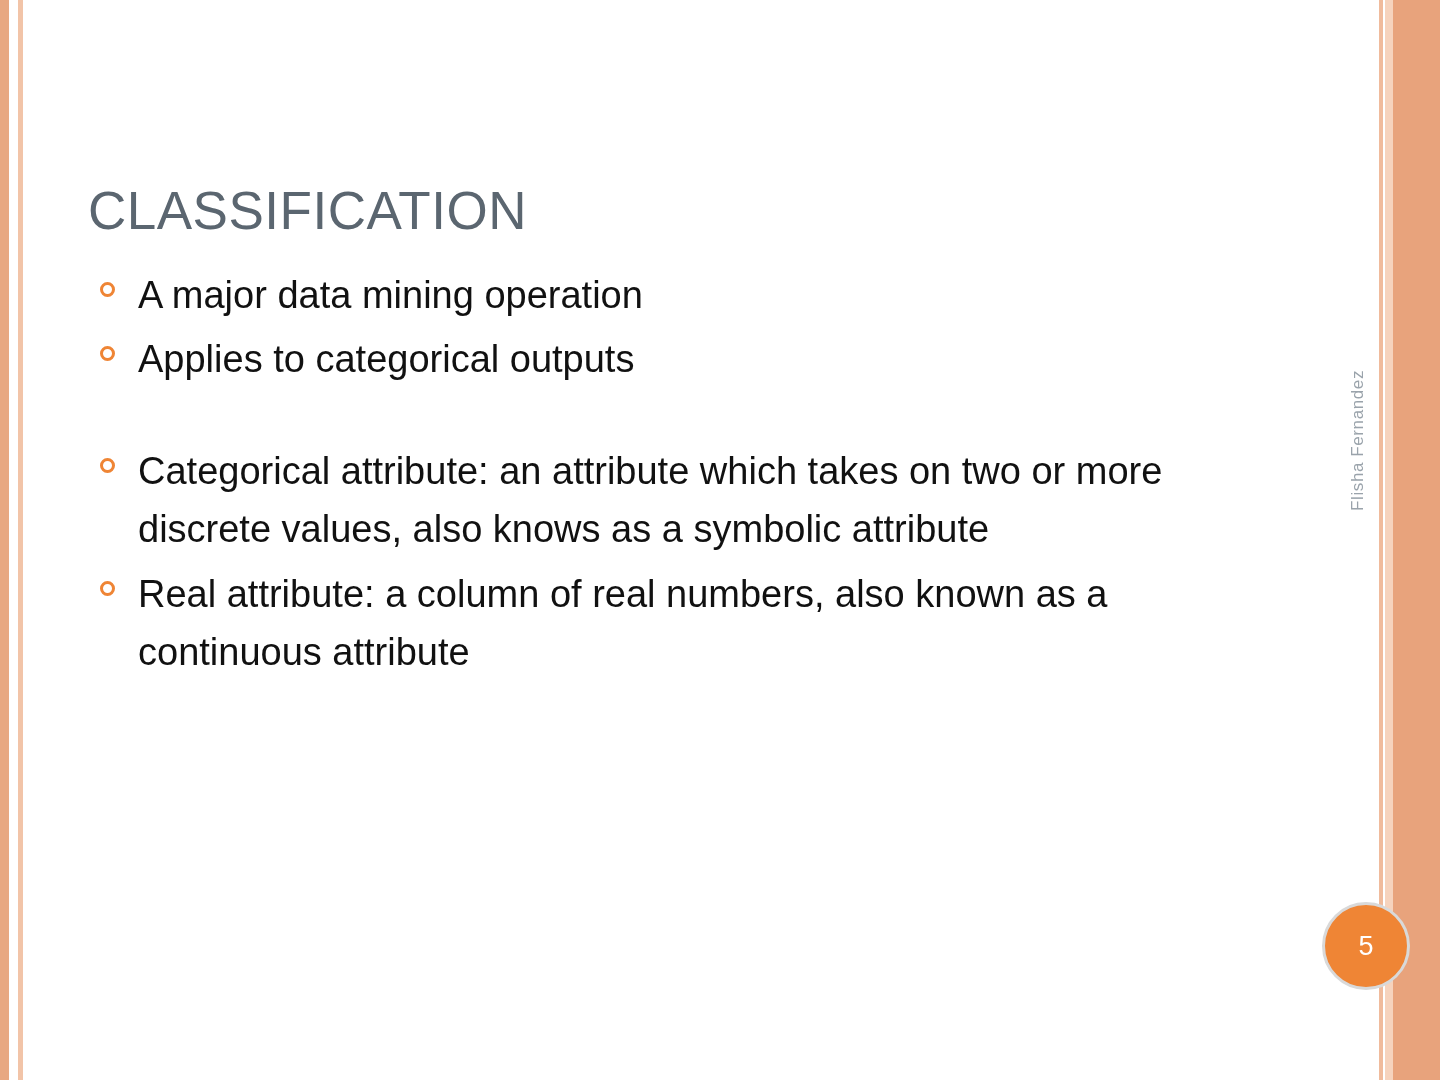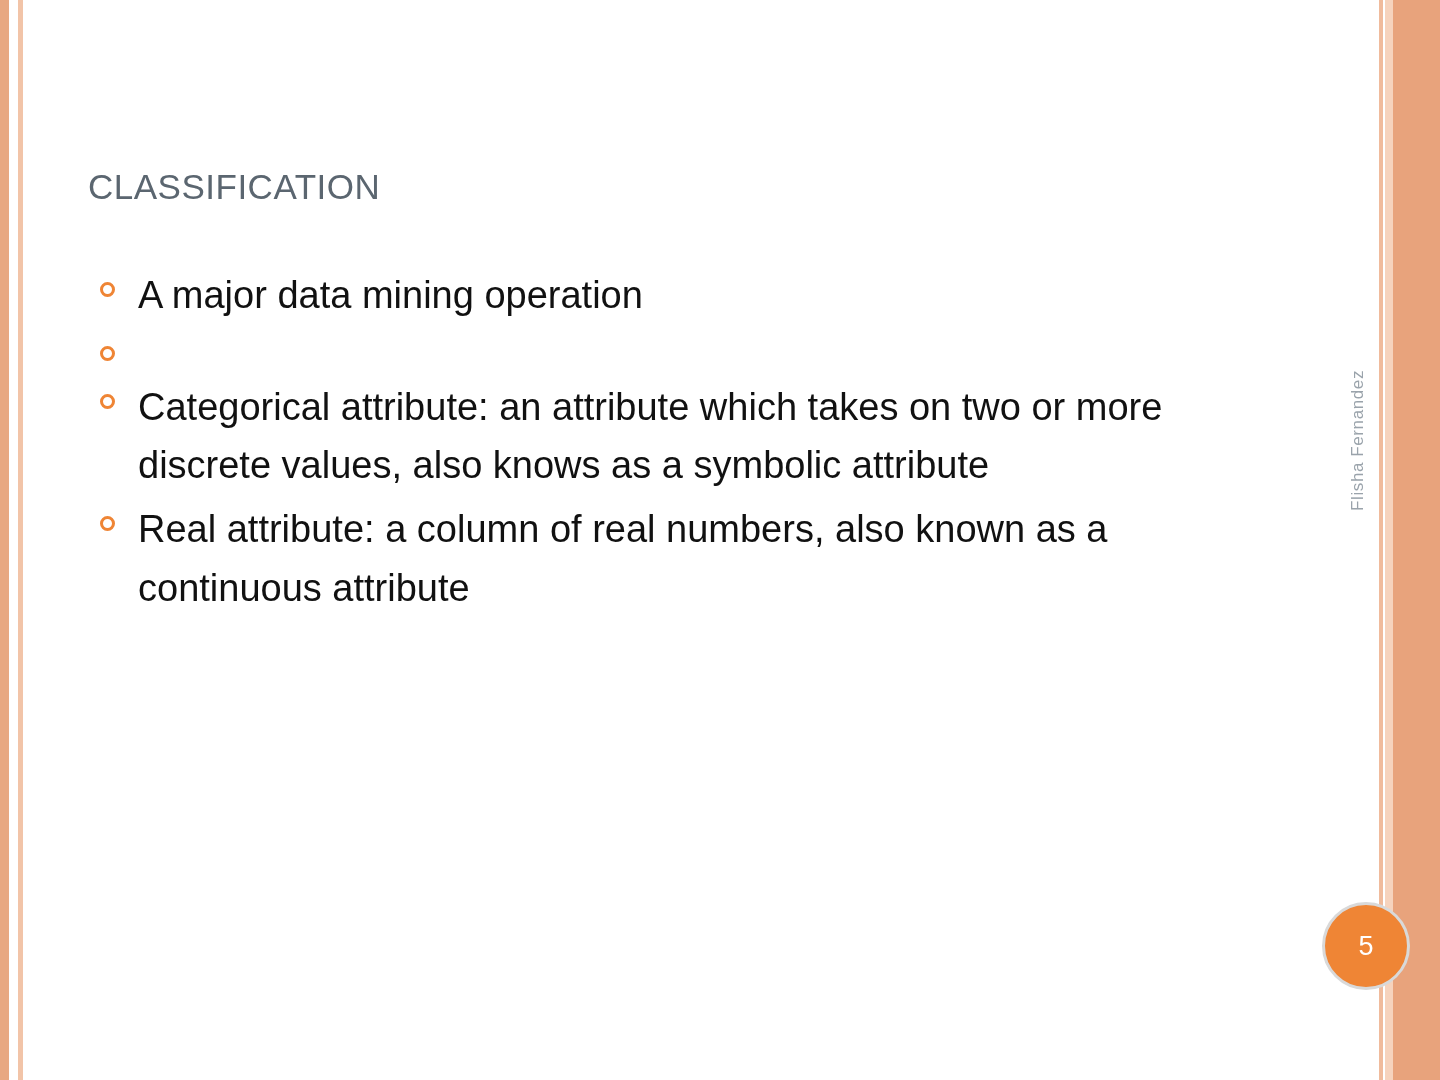--- a/index.html
+++ b/index.html
@@ -105,21 +105,21 @@
     align-items: center;
     justify-content: center;
     font-family: "Liberation Sans", sans-serif;
   }
 
   
   .title {
     position: absolute;
     left: 88px;
     top: 144px;
-    font-size: 35px;
+    font-size: 53px;
     color: #5b6670;
     font-weight: normal;
     letter-spacing: 0.5px;
     font-family: "Liberation Sans", sans-serif;
   }
 
   
   .body-list {
     position: absolute;
     left: 86px;
@@ -169,20 +169,21 @@
 
   <h1 class="title">CLASSIFICATION</h1>
 
   <ul class="body-list">
     <li class="bullet-item">
       <span class="marker"></span>
       <span>A major data mining operation</span>
     </li>
     <li class="bullet-item">
       <span class="marker"></span>
+      <span>Applies to categorical outputs</span>
     </li>
     <li class="spacer-item"></li>
     <li class="bullet-item">
       <span class="marker"></span>
       <span>Categorical attribute: an attribute which takes on two or more discrete values, also knows as a symbolic attribute</span>
     </li>
     <li class="bullet-item">
       <span class="marker"></span>
       <span>Real attribute: a column of real numbers, also known as a continuous attribute</span>
     </li>

